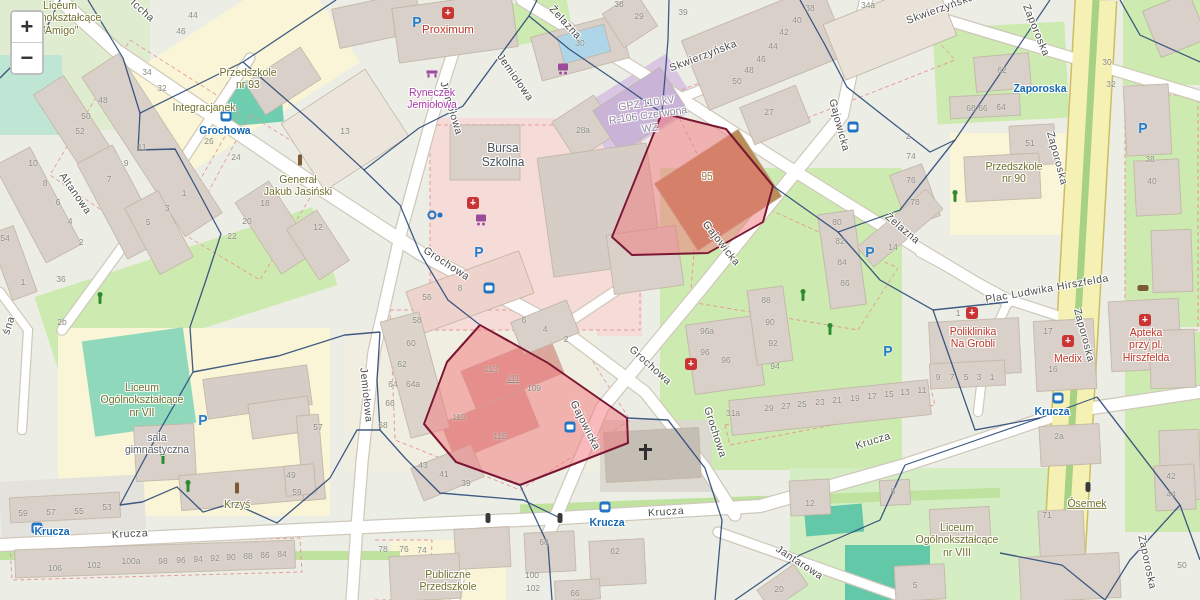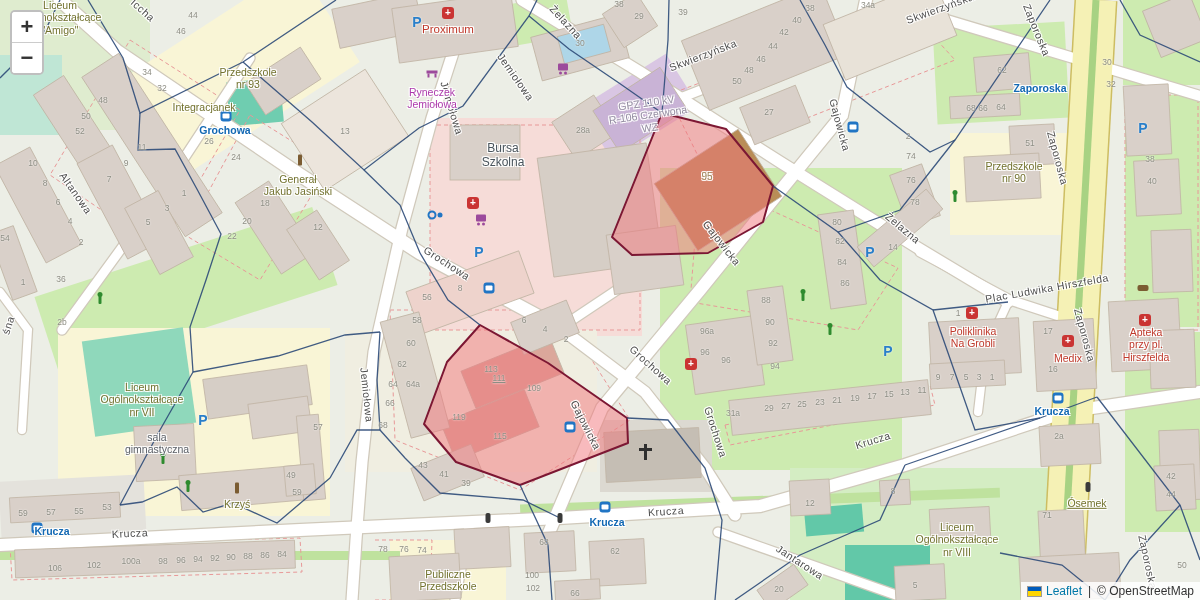--- a/index.html
+++ b/index.html
@@ -217,29 +217,20 @@
       <polyline points="1180,505 1130,560 1105,600" fill="none" stroke="#2c4a78" stroke-width="1.3" stroke-opacity="0.9"></polyline>
       <polyline points="1120,0 1140,35 1200,62" fill="none" stroke="#2c4a78" stroke-width="1.3" stroke-opacity="0.9"></polyline>
       <polyline points="800,0 825,45 847,87 885,117 930,152 955,140" fill="none" stroke="#2c4a78" stroke-width="1.3" stroke-opacity="0.9"></polyline>
     </svg>
 
   <div id="zoomctl">
     <a class="zb">+</a>
     <a class="zb">−</a>
   </div>
 
-  <div id="attrib">
-    <span class="uaflag">
-        <span class="b"></span>
-        <span class="y"></span>
-      </span>
-    <a class="leaf">Leaflet</a>
-    <span class="sep">|</span>
-    <a style="color:#333">© OpenStreetMap</a>
-  </div>
 <div class="lbl st" style="left: 143px; top: 10px; transform: translate(-50%, -50%) rotate(42deg);">Iccha</div>
     <div class="lbl st" style="left: 76px; top: 193px; transform: translate(-50%, -50%) rotate(55deg);">Altanowa</div>
     <div class="lbl st" style="left: 8px; top: 325px; transform: translate(-50%, -50%) rotate(-72deg);">śna</div>
     <div class="lbl st" style="left: 447px; top: 263px; transform: translate(-50%, -50%) rotate(33deg);">Grochowa</div>
     <div class="lbl st" style="left: 651px; top: 365px; transform: translate(-50%, -50%) rotate(42deg);">Grochowa</div>
     <div class="lbl st" style="left: 716px; top: 432px; transform: translate(-50%, -50%) rotate(72deg);">Grochowa</div>
     <div class="lbl st" style="left: 452px; top: 108px; transform: translate(-50%, -50%) rotate(73deg);">Jemiołowa</div>
     <div class="lbl st" style="left: 516px; top: 77px; transform: translate(-50%, -50%) rotate(55deg);">Jemiołowa</div>
     <div class="lbl st" style="left: 367px; top: 395px; transform: translate(-50%, -50%) rotate(84deg);">Jemiołowa</div>
     <div class="lbl st" style="left: 566px; top: 22px; transform: translate(-50%, -50%) rotate(47deg);">Żelazna</div>
@@ -382,21 +373,21 @@
     <div class="lbl num" style="left: 971px; top: 108px;">68</div>
     <div class="lbl num" style="left: 958px; top: 313px;">1</div>
     <div class="lbl num" style="left: 1048px; top: 331px;">17</div>
     <div class="lbl num" style="left: 1053px; top: 369px;">16</div>
     <div class="lbl num" style="left: 938px; top: 377px;">9</div>
     <div class="lbl num" style="left: 952px; top: 377px;">7</div>
     <div class="lbl num" style="left: 966px; top: 377px;">5</div>
     <div class="lbl num" style="left: 979px; top: 377px;">3</div>
     <div class="lbl num" style="left: 992px; top: 377px;">1</div>
     <div class="lbl num" style="left: 491px; top: 369px;">113</div>
-    <div class="lbl num" style="left: 499px; top: 378px; text-decoration: underline;">111</div>
+    <div class="lbl num" style="left: 513px; top: 378px; text-decoration: underline;">111</div>
     <div class="lbl num" style="left: 534px; top: 388px;">109</div>
     <div class="lbl num" style="left: 459px; top: 417px;">119</div>
     <div class="lbl num" style="left: 500px; top: 436px;">115</div>
     <div class="lbl num" style="left: 417px; top: 320px;">58</div>
     <div class="lbl num" style="left: 411px; top: 343px;">60</div>
     <div class="lbl num" style="left: 402px; top: 364px;">62</div>
     <div class="lbl num" style="left: 393px; top: 384px;">64</div>
     <div class="lbl num" style="left: 413px; top: 384px;">64a</div>
     <div class="lbl num" style="left: 390px; top: 403px;">66</div>
     <div class="lbl num" style="left: 383px; top: 425px;">68</div>

